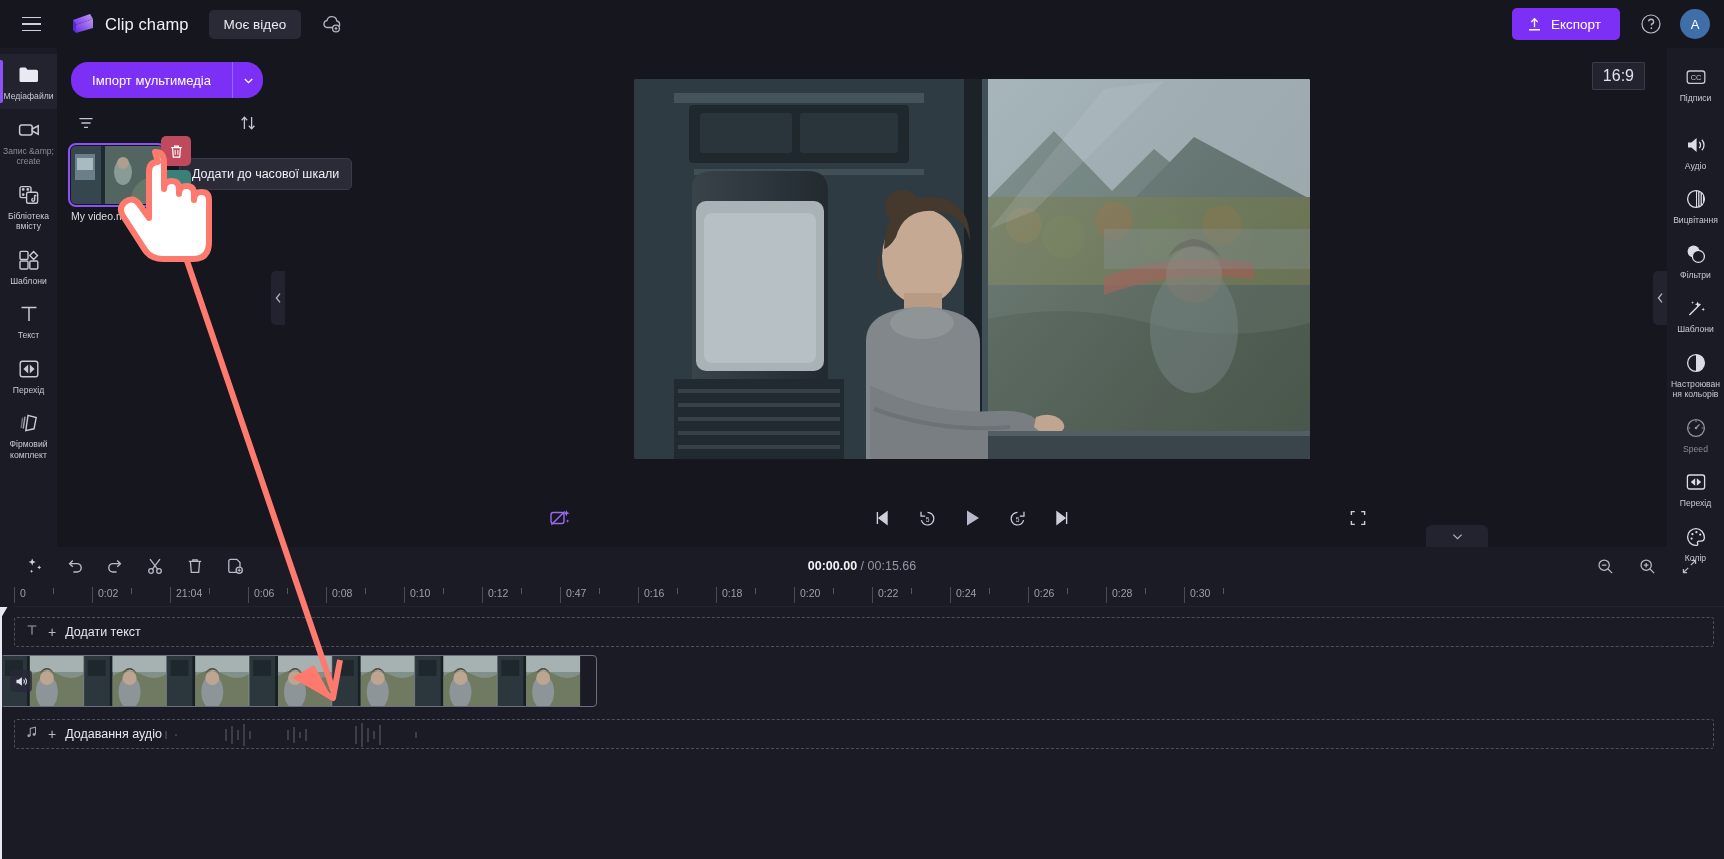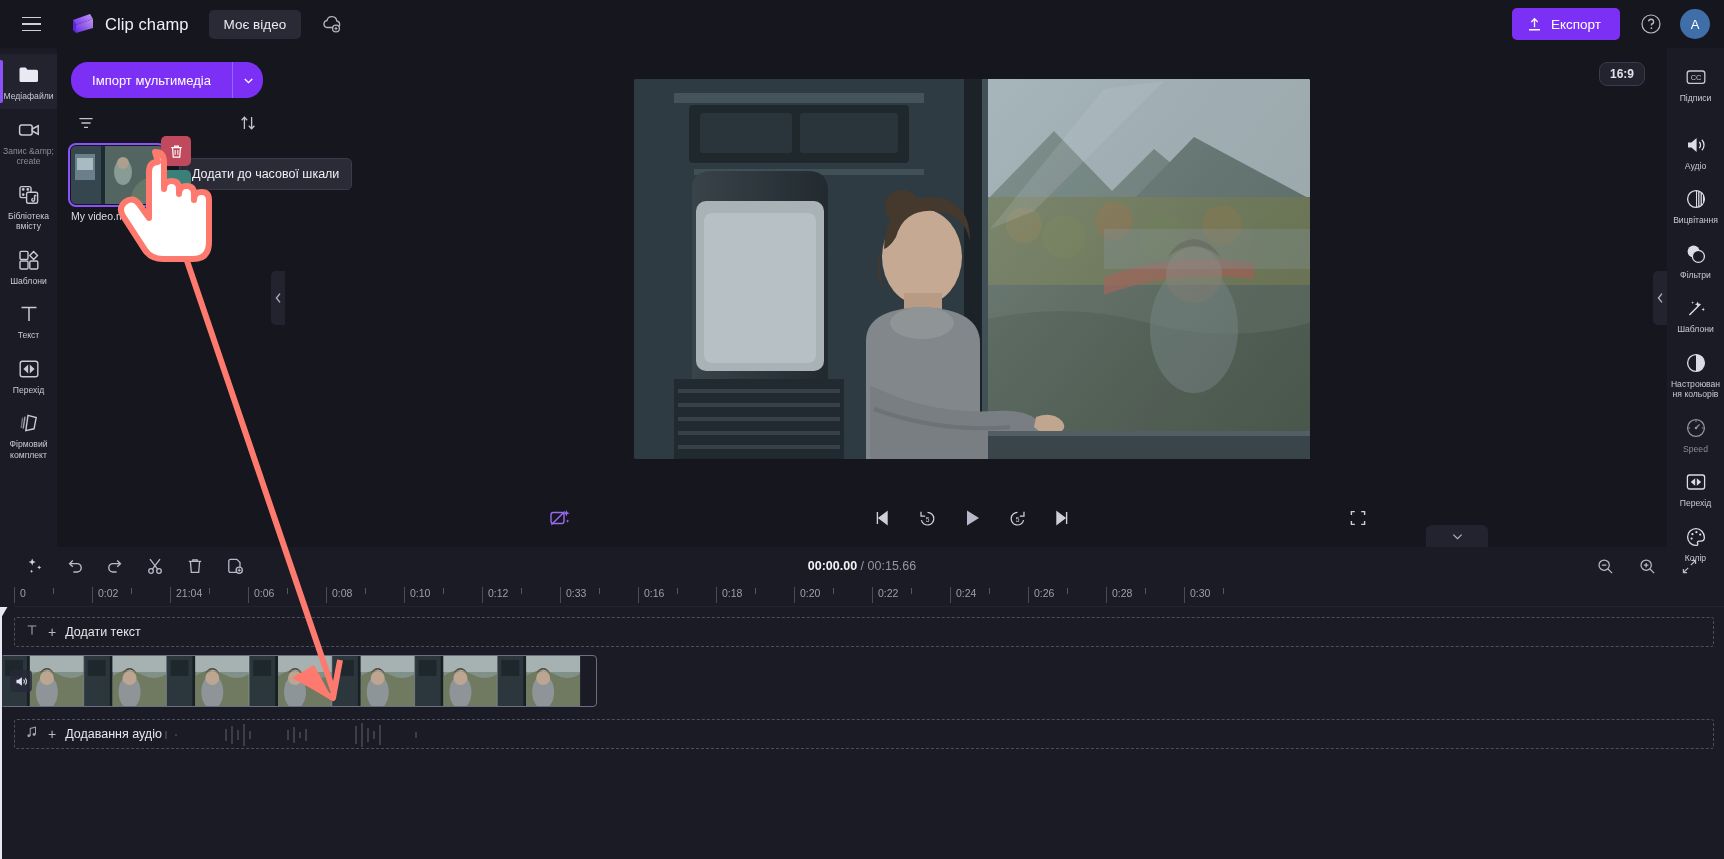--- a/index.html
+++ b/index.html
@@ -91,21 +91,21 @@
     position: absolute; right: -8px; top: 50%; width: 14px; height: 54px; transform: translateY(-50%);
     background: #23232f; border-radius: 5px 0 0 5px; display: flex; align-items: center; justify-content: center;
     cursor: pointer; z-index: 5;
   }
 
   
   .stage { flex: 1; display: flex; flex-direction: column; background: #16161e; min-width: 0; position: relative; }
   .canvas-wrap { flex: 1; display: flex; align-items: center; justify-content: center; position: relative; min-height: 0; }
   .ratio-badge {
     position: absolute; right: 22px; top: 14px; background: #23232f; border: 1px solid #3a3a49;
-    border-radius: 8px; padding: 4px 10px; font-size: 12px; color: #e2e2ec; cursor: pointer; font-weight: bold;
+    border-radius: 1px; padding: 4px 10px; font-size: 16px; color: #e2e2ec; cursor: pointer;
   }
   .video-frame { width: 676px; height: 380px; border-radius: 2px; overflow: hidden; position: relative; background: #0d1014; }
 
   .pcontrols { height: 58px; display: flex; align-items: center; position: relative; padding: 0 22px; }
   .pc-left { position: absolute; left: 270px; }
   .pc-center { margin: 0 auto; display: flex; align-items: center; gap: 19px; }
   .pc-right { position: absolute; right: 296px; }
   .pbtn { width: 26px; height: 26px; display: flex; align-items: center; justify-content: center; cursor: pointer; }
 
   
@@ -712,21 +712,21 @@
         <div class="tick" style="left: 156px;">21:04</div>
         <div class="tick minor" style="left: 195px;"></div>
         <div class="tick" style="left: 234px;">0:06</div>
         <div class="tick minor" style="left: 273px;"></div>
         <div class="tick" style="left: 312px;">0:08</div>
         <div class="tick minor" style="left: 351px;"></div>
         <div class="tick" style="left: 390px;">0:10</div>
         <div class="tick minor" style="left: 429px;"></div>
         <div class="tick" style="left: 468px;">0:12</div>
         <div class="tick minor" style="left: 507px;"></div>
-        <div class="tick" style="left: 546px;">0:33</div>
+        <div class="tick" style="left: 546px;">0:47</div>
         <div class="tick minor" style="left: 585px;"></div>
         <div class="tick" style="left: 624px;">0:16</div>
         <div class="tick minor" style="left: 663px;"></div>
         <div class="tick" style="left: 702px;">0:18</div>
         <div class="tick minor" style="left: 741px;"></div>
         <div class="tick" style="left: 780px;">0:20</div>
         <div class="tick minor" style="left: 819px;"></div>
         <div class="tick" style="left: 858px;">0:22</div>
         <div class="tick minor" style="left: 897px;"></div>
         <div class="tick" style="left: 936px;">0:24</div>

